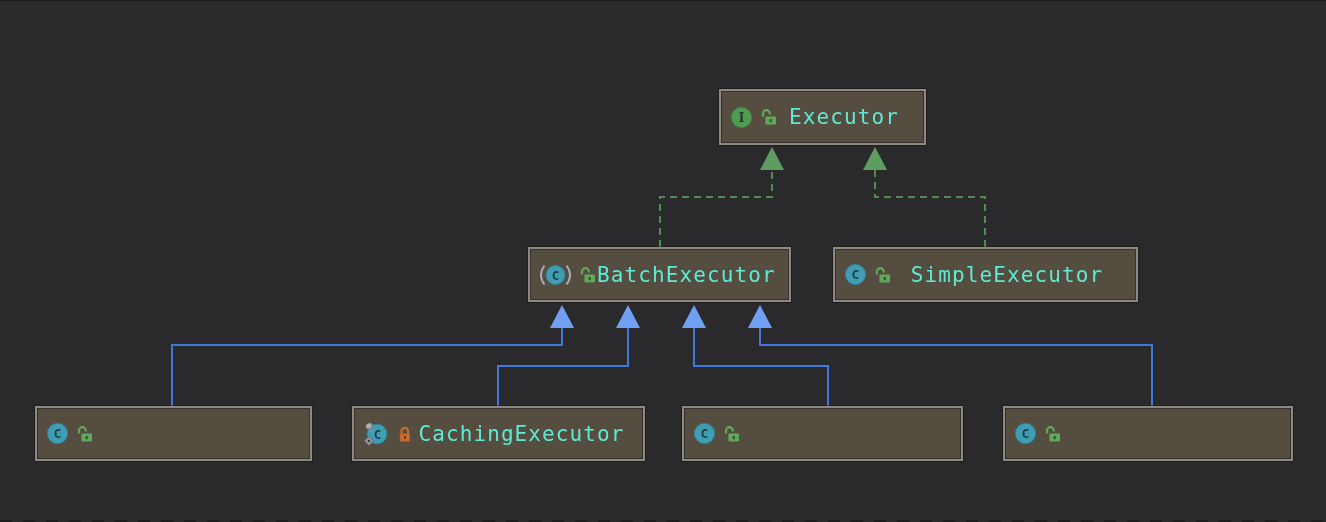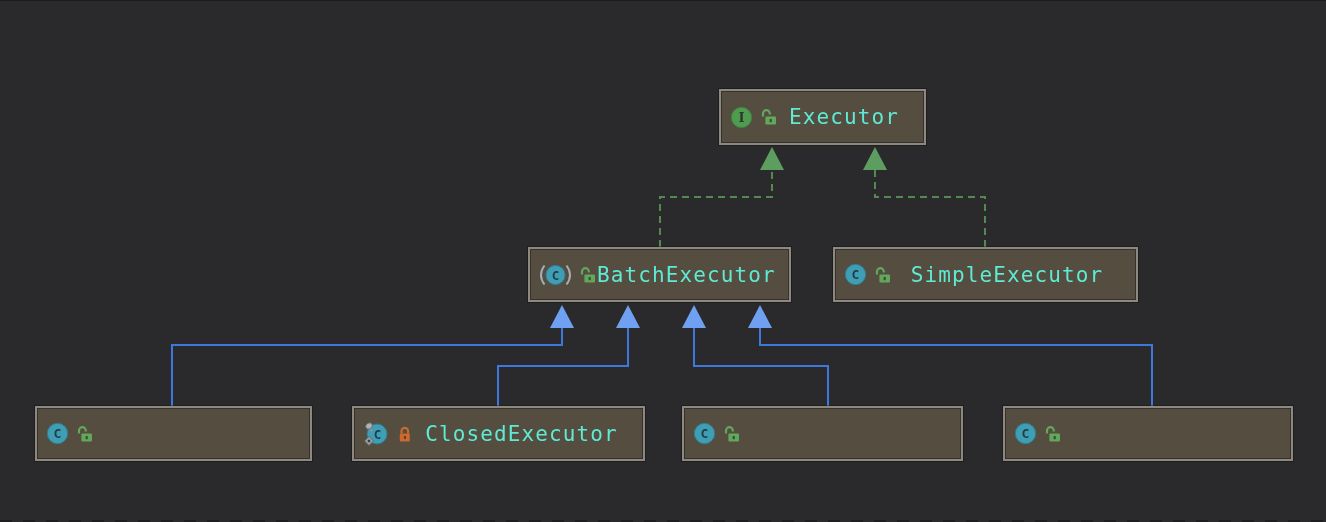--- a/index.html
+++ b/index.html
@@ -127,21 +127,21 @@
         <rect x="2.8" y="16.8" width="6.4" height="6.4" fill="#9aa1a8" stroke="#5d6166" stroke-width="0.8"></rect>
         <rect x="4.8" y="18.8" width="2.4" height="2.4" fill="#3a3d40"></rect>
       </g>
           </svg>
           <svg width="18" height="18" viewBox="0 0 18 18">
       <path d="M5.5 8.6 V6.1 a3.3 3.3 0 0 1 6.6 0 v2.5" fill="none" stroke="#c96b2e" stroke-width="2.2"></path>
       <rect x="3.8" y="8.4" width="10" height="8" rx="1" fill="#c96b2e"></rect>
       <rect x="8" y="11" width="1.8" height="3" fill="#6e3413"></rect>
           </svg>
         </span>
-        <span class="label">ClosedExecutor</span>
+        <span class="label">CachingExecutor</span>
       </div>
       <div class="node" style="left: 682px; top: 405px; width: 281px; height: 55px;">
         <span class="iconbox">
           <svg width="23" height="23" viewBox="0 0 23 23">
       <circle cx="11.5" cy="11.5" r="10.2" fill="#3f9eb4" stroke="#2f7d91" stroke-width="1"></circle>
       <text x="11.5" y="16.2" text-anchor="middle" font-family="DejaVu Sans Mono, monospace" font-size="13" font-weight="bold" fill="#1e3d46">C</text>
           </svg>
           <svg width="18" height="18" viewBox="0 0 18 18">
       <path d="M3 8.6 V5.6 a3.4 3.4 0 0 1 6.8 0 v0.9" fill="none" stroke="#63a75c" stroke-width="2.2"></path>
       <rect x="5.4" y="8.4" width="10.6" height="8" rx="1" fill="#63a75c"></rect>

